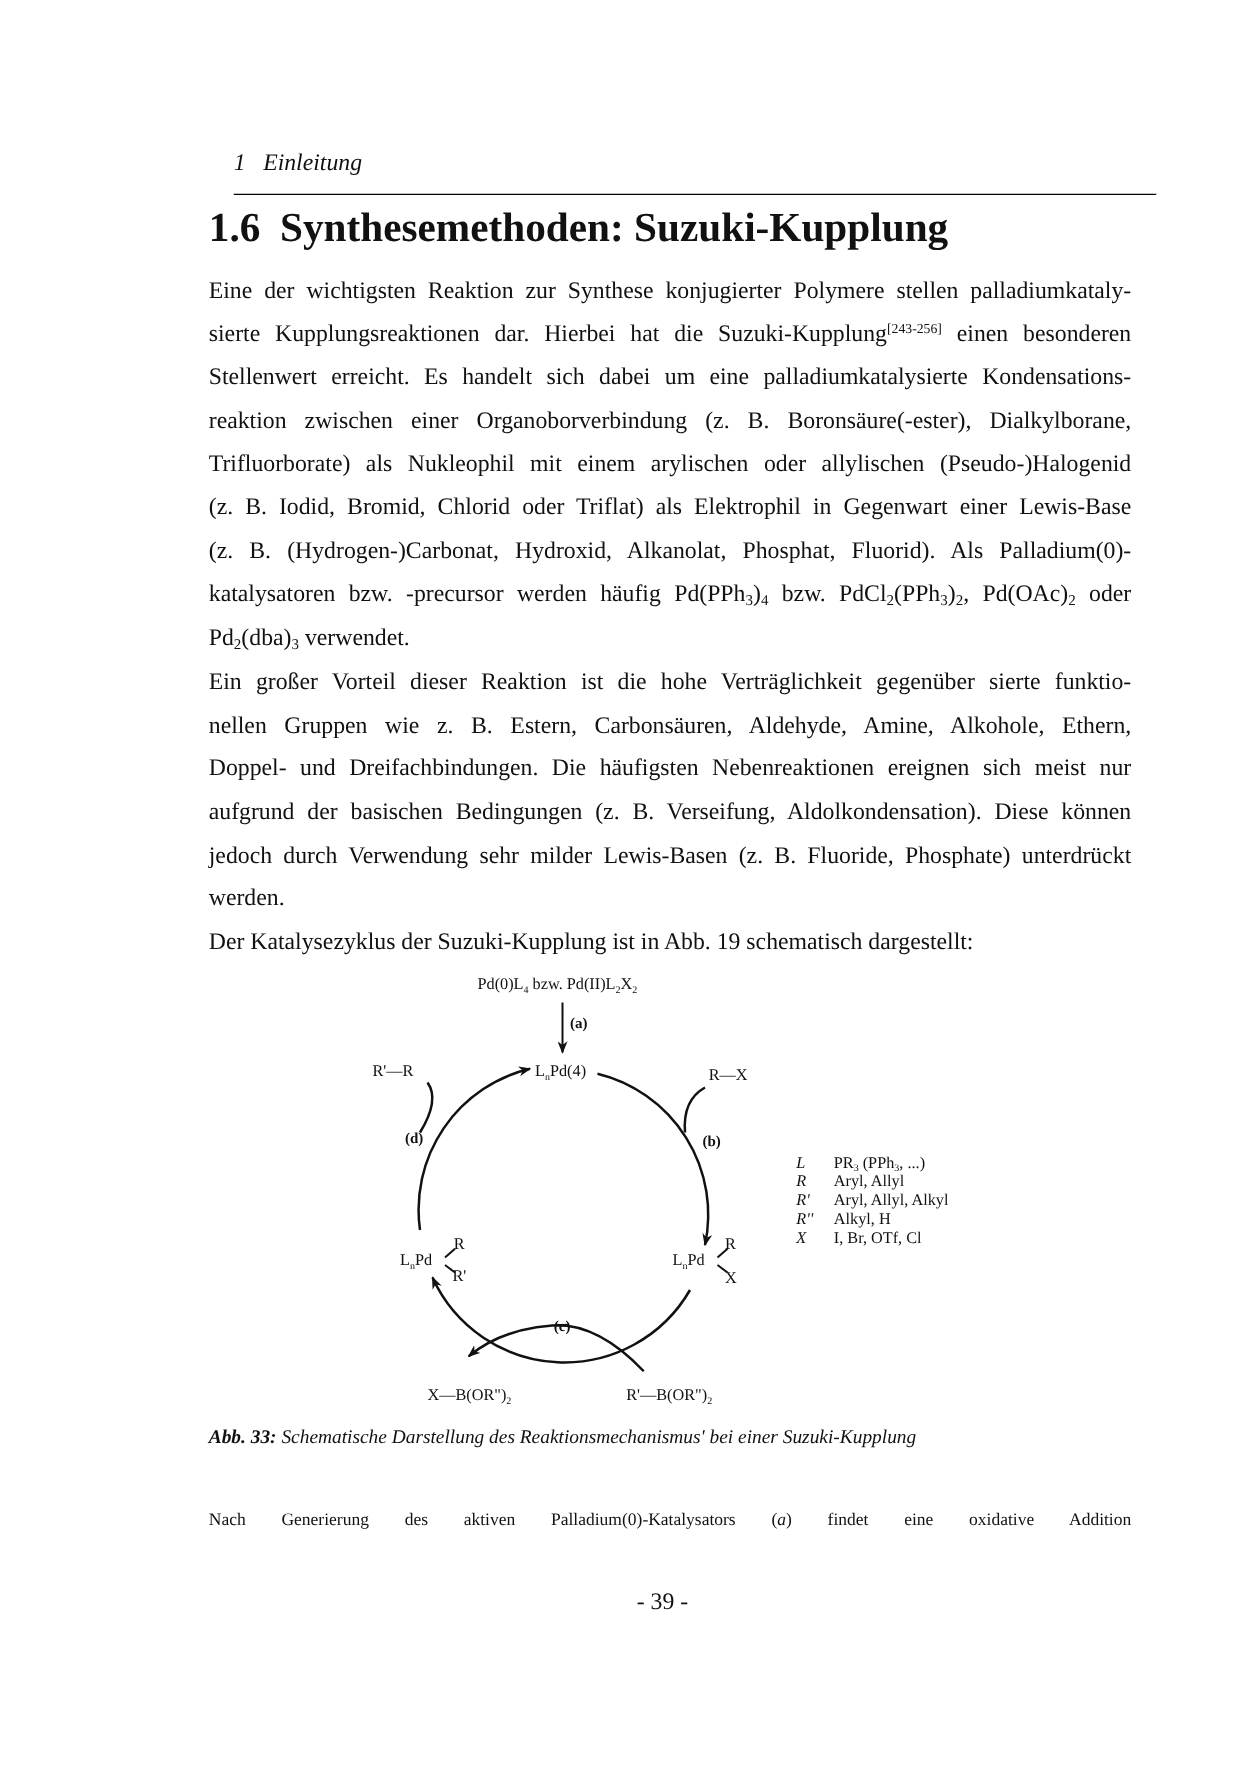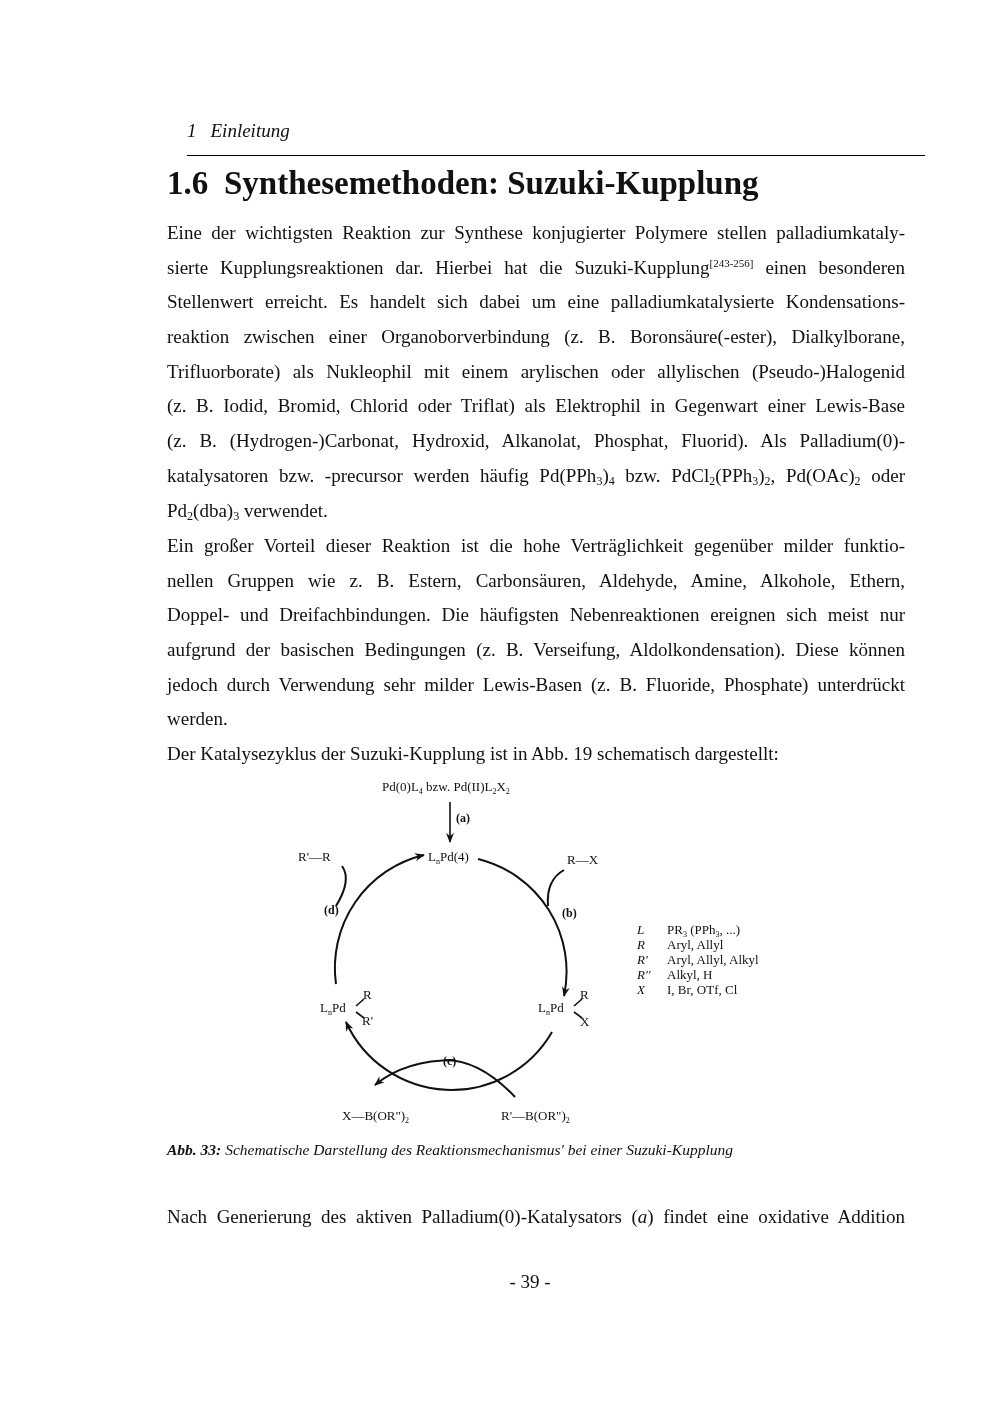--- a/index.html
+++ b/index.html
@@ -26,21 +26,21 @@
   .fig-text { position: absolute; font-size: 13px; white-space: nowrap; line-height: 14px; }
   .fig-text sub { font-size: 8px; vertical-align: -3px; }
   .fig-label { position: absolute; font-size: 12px; font-weight: bold; white-space: nowrap; }
   .legend { position: absolute; left: 357px; top: 152px; font-size: 13px; line-height: 15px; }
   .legend .row { display: flex; }
   .legend .sym { width: 30px; font-style: italic; }
   .legend sub { font-size: 8px; }
   .caption { position: absolute; left: 167px; top: 1141px; font-style: italic; font-size: 15.5px;
              white-space: nowrap; }
   .caption b { font-weight: bold; }
-  .final-line { position: absolute; left: 167px; top: 1200px; width: 738px; font-size: 19px;
+  .final-line { position: absolute; left: 167px; top: 1200px; width: 738px; font-size: 14px;
                 line-height: 34px; text-align: justify; text-align-last: justify; white-space: nowrap; }
   .page-number { position: absolute; left: 0; width: 1060px; top: 1271px; text-align: center;
                  font-size: 19px; }
 </style>
 </head>
 <body>
 
 <div class="running-head">
   <span class="num">1</span><span>Einleitung</span>
 </div>
@@ -55,21 +55,21 @@
   <span class="line">Stellenwert erreicht. Es handelt sich dabei um eine palladiumkatalysierte Kondensations-</span>
   <span class="line">reaktion zwischen einer Organoborverbindung (z. B. Boronsäure(-ester), Dialkylborane,</span>
   <span class="line">Trifluorborate) als Nukleophil mit einem arylischen oder allylischen (Pseudo-)Halogenid</span>
   <span class="line">(z. B. Iodid, Bromid, Chlorid oder Triflat) als Elektrophil in Gegenwart einer Lewis-Base</span>
   <span class="line">(z. B. (Hydrogen-)Carbonat, Hydroxid, Alkanolat, Phosphat, Fluorid). Als Palladium(0)-</span>
   <span class="line"><span>katalysatoren bzw. -precursor werden häufig Pd(PPh</span><sub>3</sub><span>)</span><sub>4</sub><span> bzw. PdCl</span><sub>2</sub><span>(PPh</span><sub>3</sub><span>)</span><sub>2</sub><span>, Pd(OAc)</span><sub>2</sub><span> oder</span></span>
   <span class="line last"><span>Pd</span><sub>2</sub><span>(dba)</span><sub>3</sub><span> verwendet.</span></span>
 </div>
 
 <div class="para" id="p2">
-  <span class="line">Ein großer Vorteil dieser Reaktion ist die hohe Verträglichkeit gegenüber milder funktio-</span>
+  <span class="line">Ein großer Vorteil dieser Reaktion ist die hohe Verträglichkeit gegenüber sierte funktio-</span>
   <span class="line">nellen Gruppen wie z. B. Estern, Carbonsäuren, Aldehyde, Amine, Alkohole, Ethern,</span>
   <span class="line">Doppel- und Dreifachbindungen. Die häufigsten Nebenreaktionen ereignen sich meist nur</span>
   <span class="line">aufgrund der basischen Bedingungen (z. B. Verseifung, Aldolkondensation). Diese können</span>
   <span class="line">jedoch durch Verwendung sehr milder Lewis-Basen (z. B. Fluoride, Phosphate) unterdrückt</span>
   <span class="line last">werden.</span>
 </div>
 
 <div class="para" id="p3">
   <span class="line last">Der Katalysezyklus der Suzuki-Kupplung ist in Abb. 19 schematisch dargestellt:</span>
 </div>

